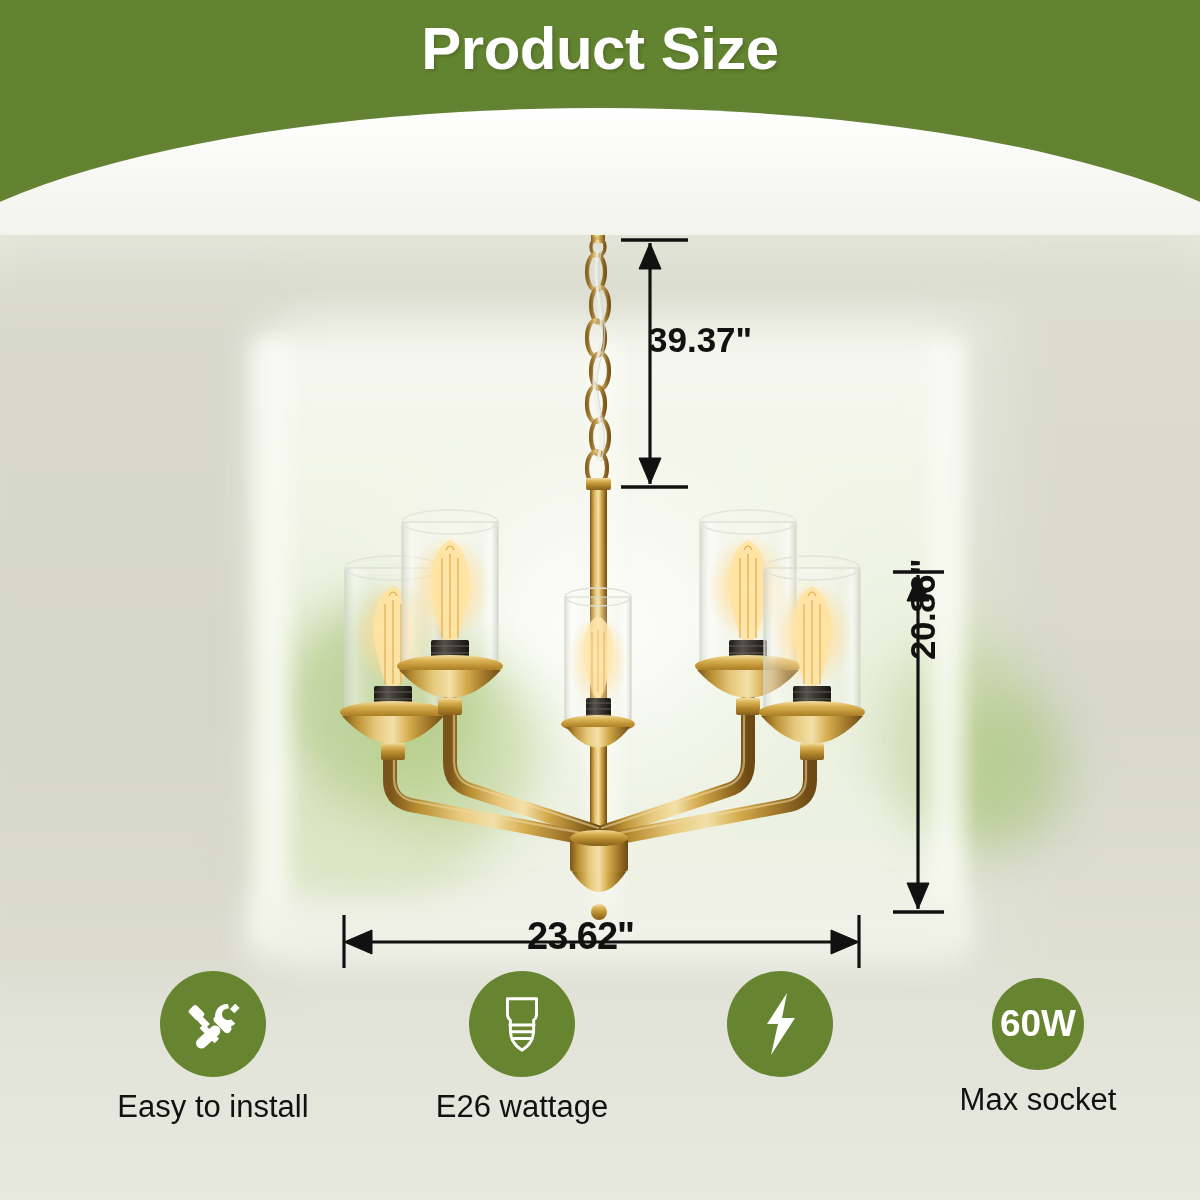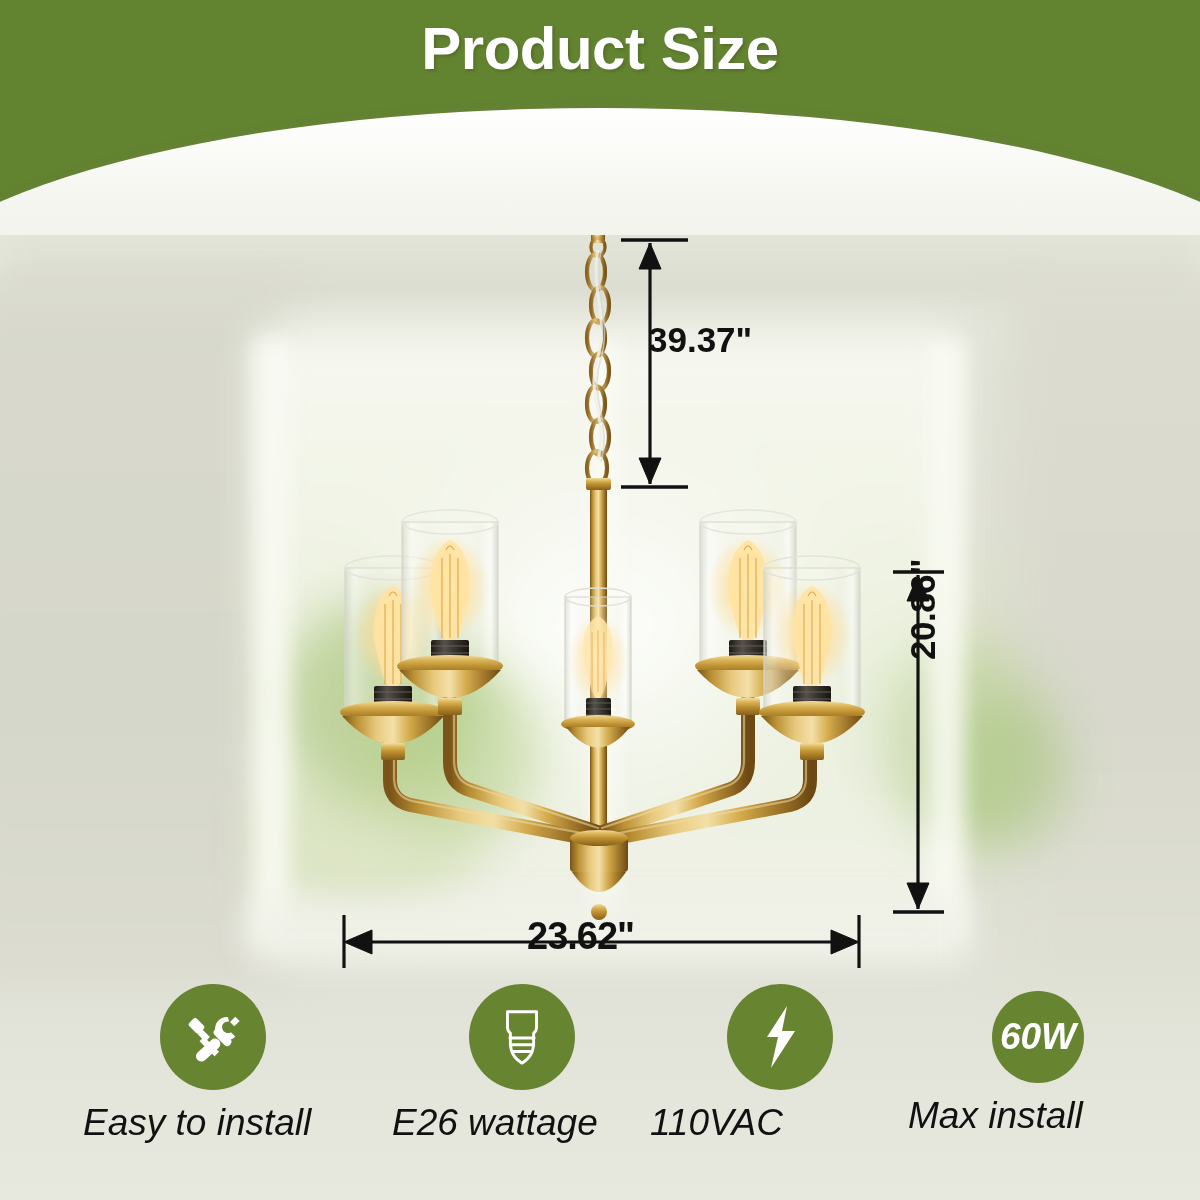--- a/index.html
+++ b/index.html
@@ -101,30 +101,30 @@
     font-size:35px;left:903px;top:660px;letter-spacing:-0.5px;
     transform:rotate(-90deg);transform-origin:left top;
   }
   .dim-2362{font-size:38px;left:527px;top:915px;letter-spacing:-1px;}
 
   
   .features{
     position:absolute;left:0;top:965px;width:1200px;height:185px;
   }
   .feature{
-    position:absolute;top:13px;width:260px;text-align:left;font-style:italic;
+    position:absolute;top:0;width:260px;text-align:center;
   }
   .feature .circle{
     width:106px;height:106px;border-radius:50%;
     background:#678430;margin:6px auto 0;
     display:flex;align-items:center;justify-content:center;
   }
   .feature .circle.small{width:92px;height:92px;margin-top:13px;}
   .feature .flabel{
-    margin-top:12px;color:#111;font-size:37px;font-weight:normal;
+    margin-top:12px;color:#111;font-size:31px;font-weight:normal;
     font-family:"Liberation Sans", sans-serif;white-space:nowrap;
   }
   .wattnum{color:#ffffff;font-size:37px;font-weight:bold;font-family:"Liberation Sans", sans-serif;}
   .fa{left:83px;}
   .fb{left:392px;}
   .fc{left:650px;}
   .fd{left:908px;}
 </style>
 </head>
 <body>
@@ -461,25 +461,24 @@
       </div>
       <div class="flabel">E26 wattage</div>
     </div>
 
     <div class="feature fc">
       <div class="circle">
         <svg width="44" height="66" viewBox="0 0 44 66">
           <polygon fill="#ffffff" points="29,2 9,33 20,33 13,64 37,27 24,27"></polygon>
         </svg>
       </div>
-      <div class="flabel">110VAC</div>
     </div>
 
     <div class="feature fd">
       <div class="circle small">
         <span class="wattnum">60W</span>
       </div>
-      <div class="flabel">Max install</div>
+      <div class="flabel">Max socket</div>
     </div>
 
   </div>
 
 </div>
 
 </body></html>

